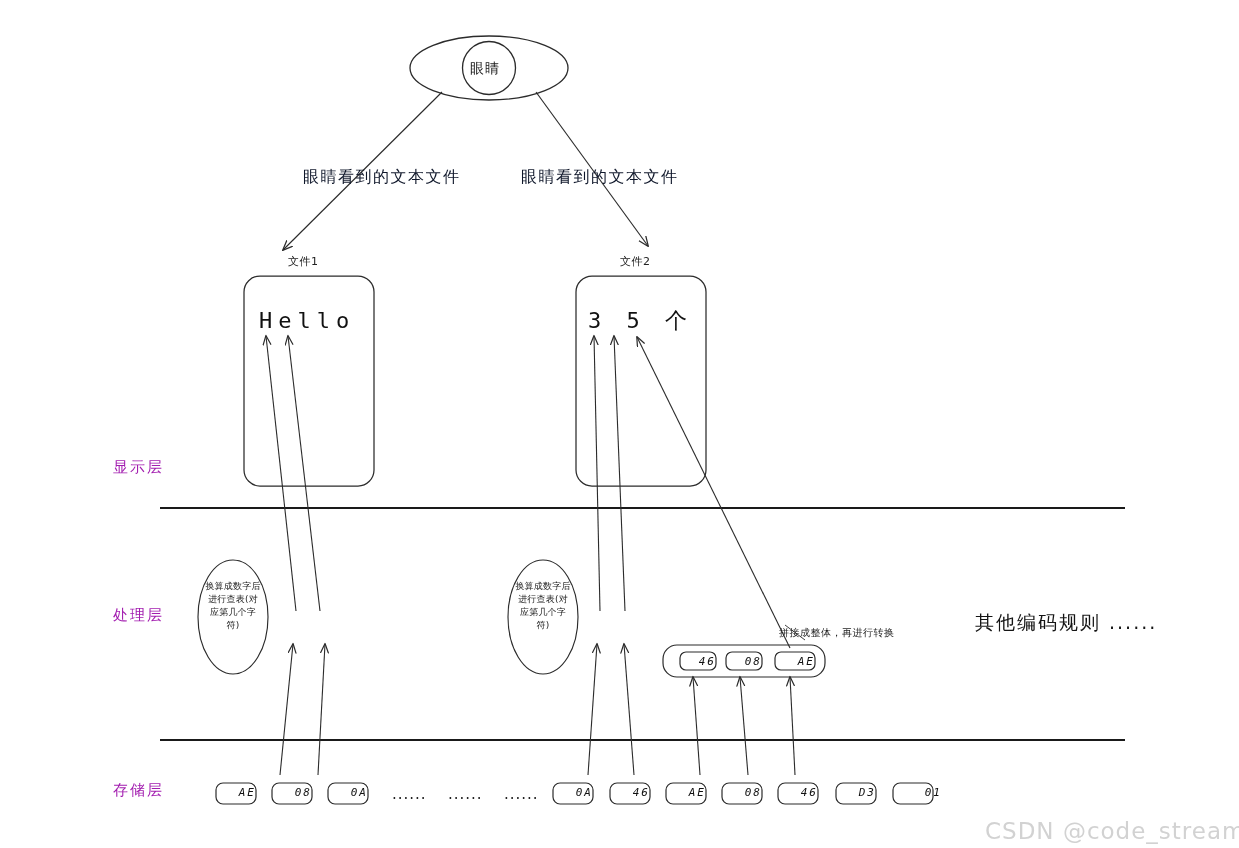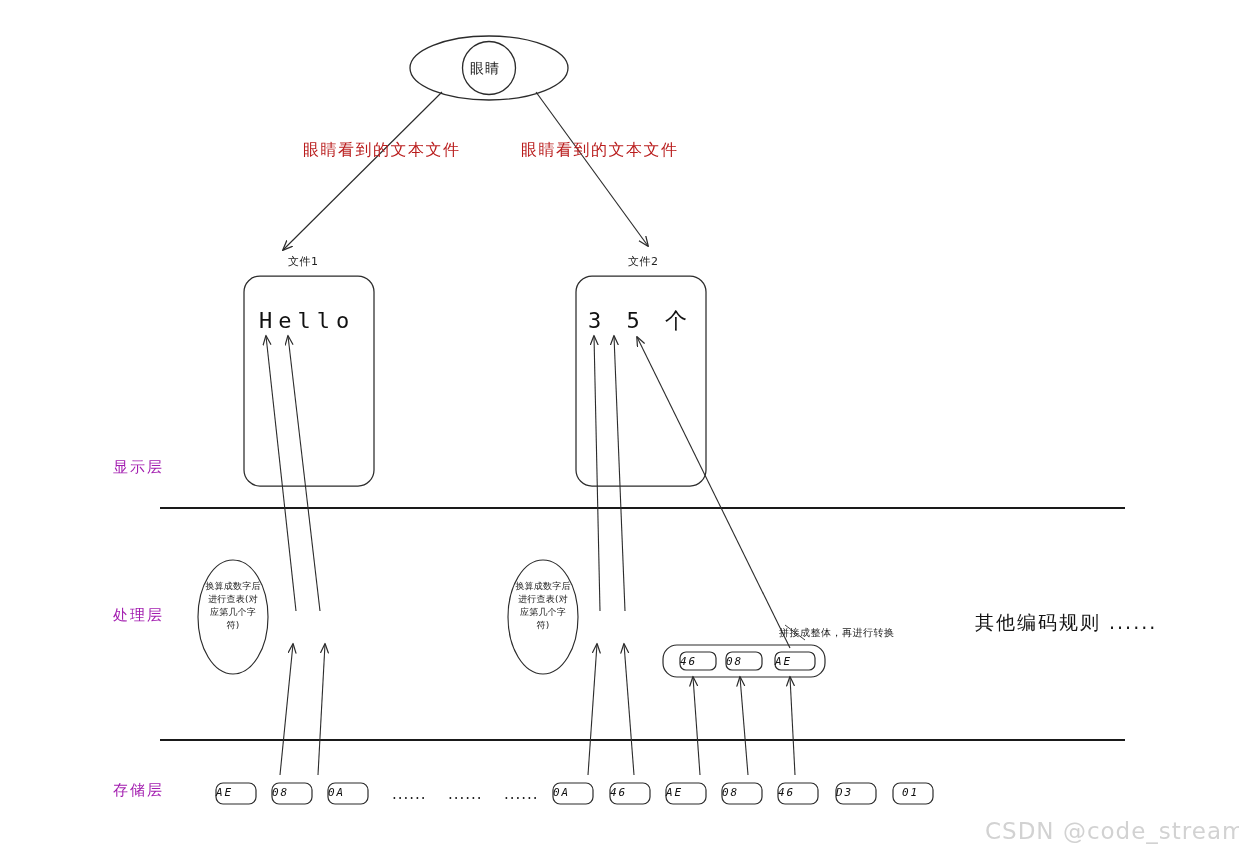--- a/index.html
+++ b/index.html
@@ -37,21 +37,22 @@
     letter-spacing: 2px;
     color: #a21caf;
   }
   .eye-label {
     font-size: 14px;
     letter-spacing: 1px;
   }
   .edge-label {
     font-size: 16px;
     letter-spacing: 1.5px;
-    color: #b91c1c;
+    color: #0f172a;
+    margin-top: 27px;
   }
   .file-caption {
     font-size: 11px;
     letter-spacing: 0.5px;
     color: #222;
     text-align: center;
   }
   .file-content {
     font-size: 22px;
     letter-spacing: 6px;
@@ -82,21 +83,21 @@
     letter-spacing: 0.5px;
     color: #1f1f1f;
   }
   .byte-text {
     position: absolute;
     font-size: 11px;
     font-family: "DejaVu Sans Mono", "Liberation Mono", monospace;
     font-style: italic;
     letter-spacing: 2px;
     color: #111;
-    text-align: left;
+    text-align: right;
   }
   .dots {
     position: absolute;
     font-size: 15px;
     letter-spacing: 1px;
     color: #222;
   }
   .wm-gold {
     font-size: 24px;
     letter-spacing: 1px;
@@ -194,21 +195,21 @@
   <div class="txt edge-label" style="left:303px; top:141px;">眼睛看到的文本文件</div>
   <div class="txt edge-label" style="left:521px; top:141px;">眼睛看到的文本文件</div>
 
   <div class="txt layer-label" style="left:113px; top:459px;">显示层</div>
   <div class="txt layer-label" style="left:113px; top:607px;">处理层</div>
   <div class="txt layer-label" style="left:113px; top:782px;">存储层</div>
 
   <div class="txt file-caption" style="left:288px; top:256px;">文件1</div>
   <div class="txt file-content" style="left:259px; top:308px;">Hello</div>
 
-  <div class="txt file-caption" style="left:620px; top:256px;margin-left:8px;">文件2</div>
+  <div class="txt file-caption" style="left:620px; top:256px;">文件2</div>
   <div class="txt file-content" style="left:588px; top:308px;">3 5 个</div>
 
   <div class="ellipse-note" style="left:204px; top:580px;">换算成数字后进行查表(对应第几个字符)</div>
   <div class="ellipse-note" style="left:514px; top:580px;">换算成数字后进行查表(对应第几个字符)</div>
 
   <div class="txt rule-label" style="left:975px; top:612px;">其他编码规则 ......</div>
 
   <div class="txt group-note" style="left:779px; top:627px;">拼接成整体，再进行转换</div>
   <div class="byte-text" style="left:680px; top:655px; width:36px;">46</div>
   <div class="byte-text" style="left:726px; top:655px; width:36px;">08</div>

